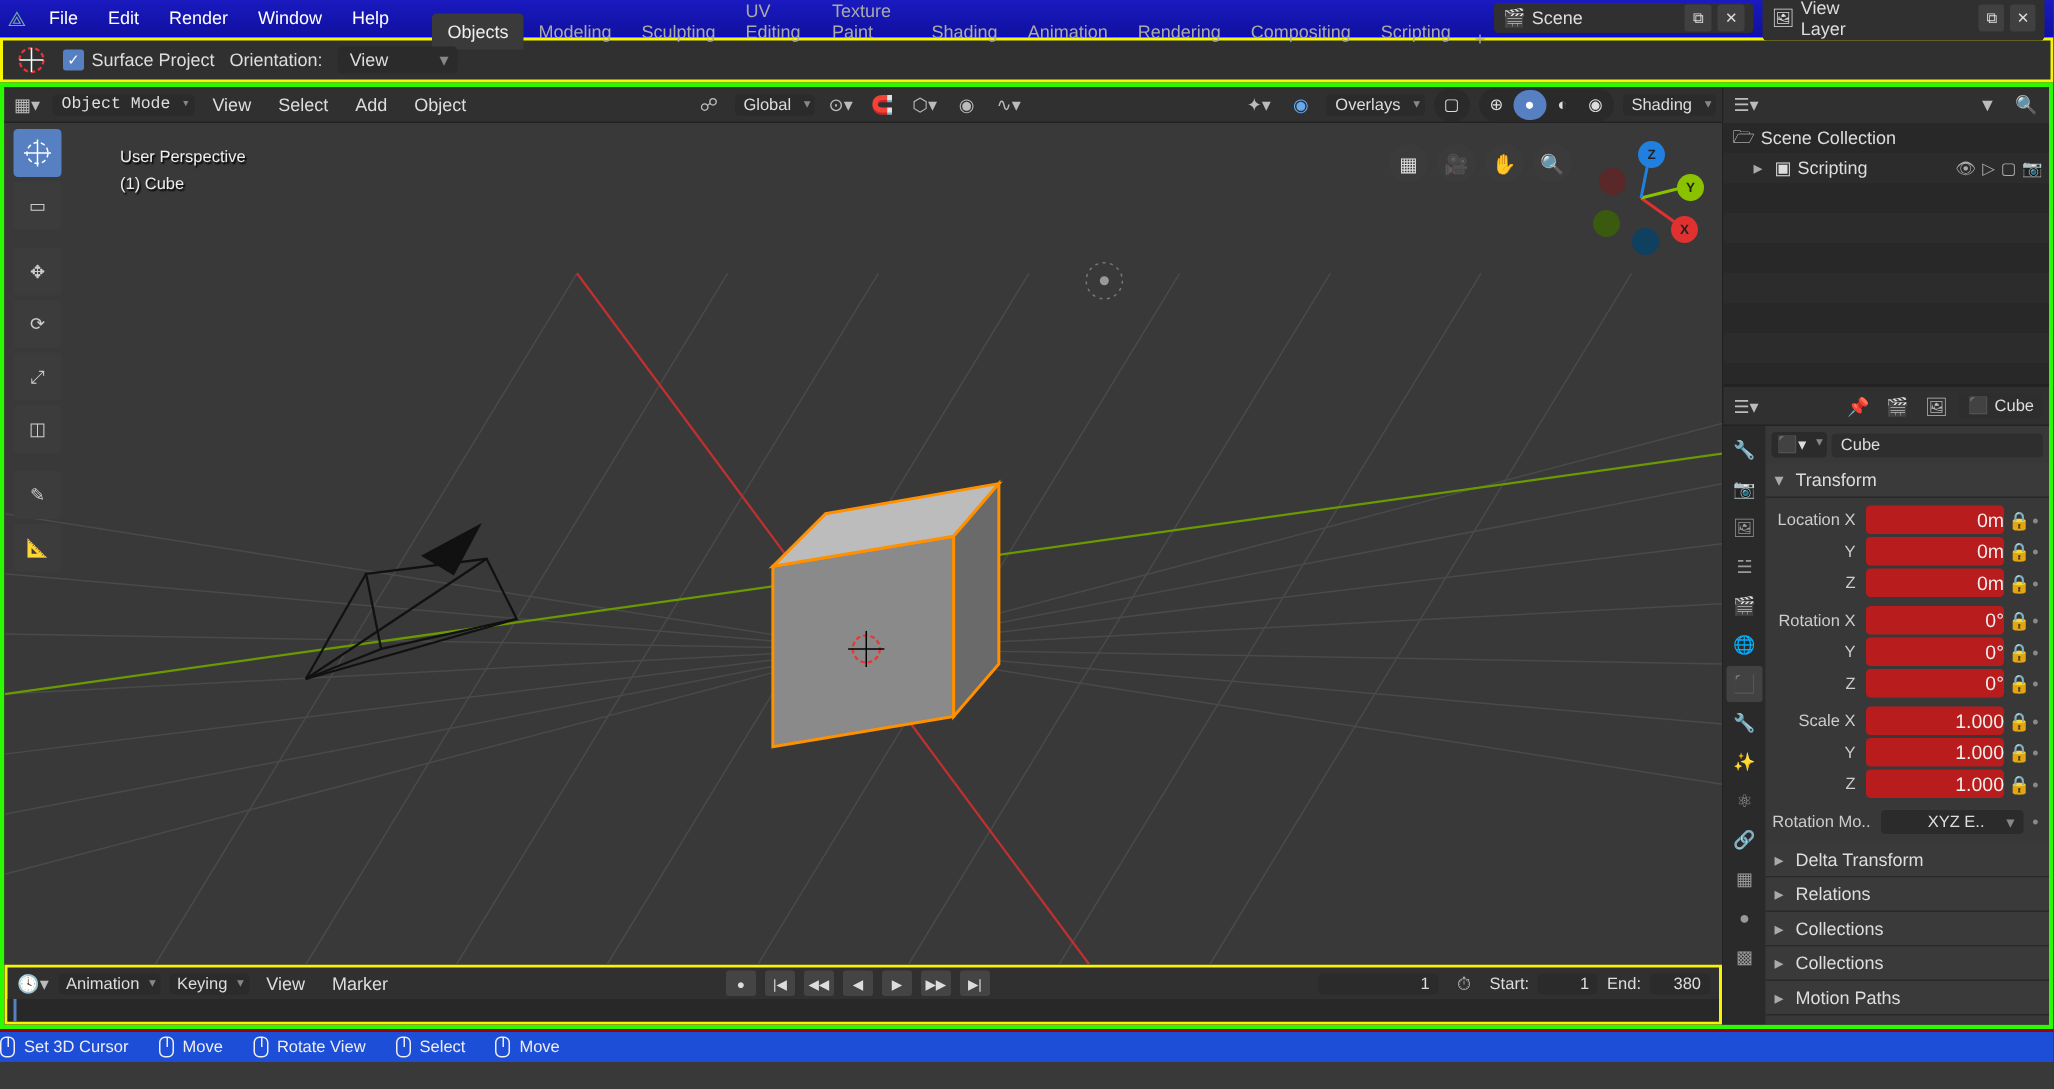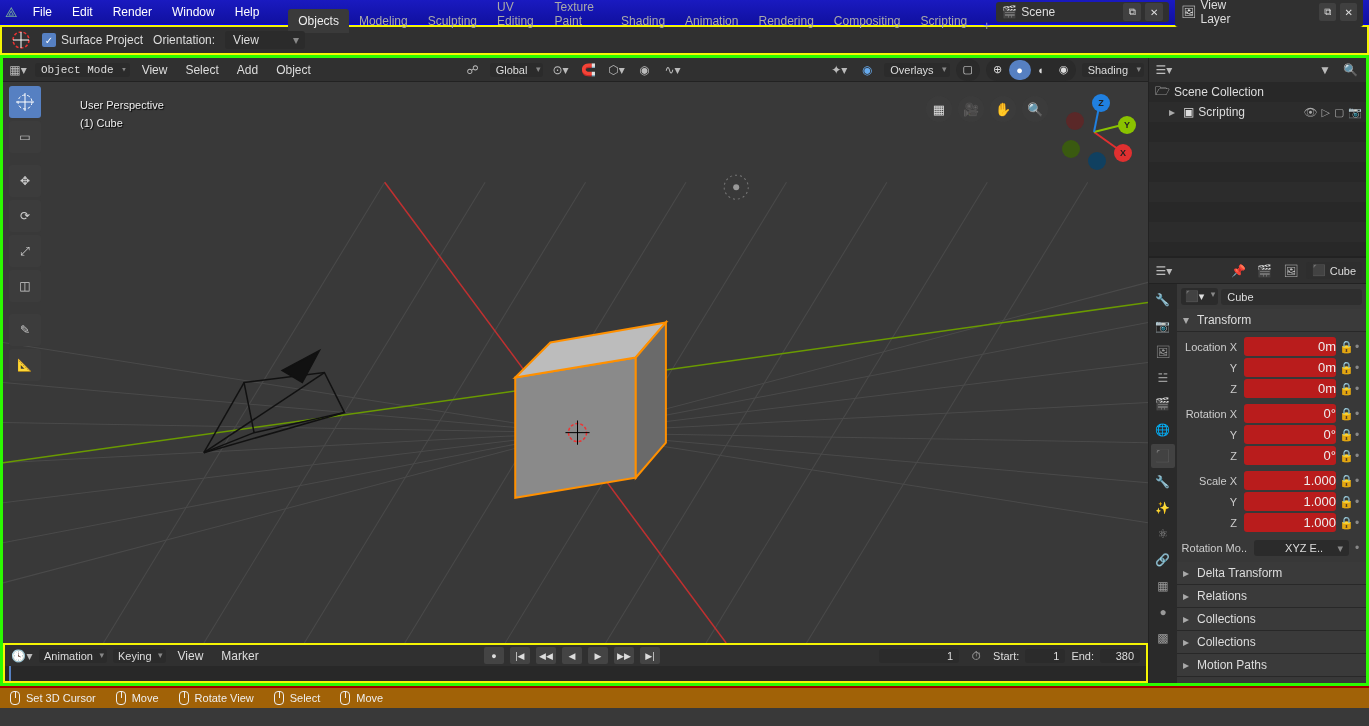--- a/index.html
+++ b/index.html
@@ -71,21 +71,21 @@
 .crumb { display:flex; align-items:center; gap:4px; background:#2e2e2e; padding:2px 6px; border-radius:3px; font-size:11px; }
 .crumb-row { display:flex; align-items:center; gap:3px; padding:4px; }
 .panel-head { display:flex; align-items:center; gap:4px; padding:4px 6px; background:#3a3a3a; border-bottom:1px solid #282828; cursor:pointer; }
 .panel-body { padding:4px 4px 4px 0; }
 .prop-row { display:flex; align-items:center; height:21px; gap:3px; }
 .prop-label { width:64px; text-align:right; color:#ccc; font-size:11px; padding-right:4px; }
 .prop-num { flex:1; background:#b91c1c; border-radius:3px; text-align:right; font-size:13px; color:#eee; padding:2px 0; }
 .prop-bullet { width:10px; text-align:center; color:#888; }
 .disclosure { width:10px; display:inline-block; color:#aaa; }
 
-.statusbar { height: 22px; background:#a16207; border-top:2px solid #a00000; display:flex; align-items:center; padding:0 10px; gap:20px; color:#eee; font-size:11px; }
+.statusbar { height: 22px; background:#1d4ed8; border-top:2px solid #a00000; display:flex; align-items:center; padding:0 0; gap:20px; color:#eee; font-size:11px; }
 .sb-seg { display:flex; align-items:center; gap:6px; }
 .sb-spacer { flex:1; }
 .mouse-ic { width:10px; height:14px; border:1px solid #eee; border-radius:4px; display:inline-block; position:relative; }
 .mouse-ic::before { content:''; position:absolute; left:50%; top:0; width:1px; height:6px; background:#eee; }
 svg { display:block; }
 </style>
 </head>
 <body>
 
 <div class="topbar">

